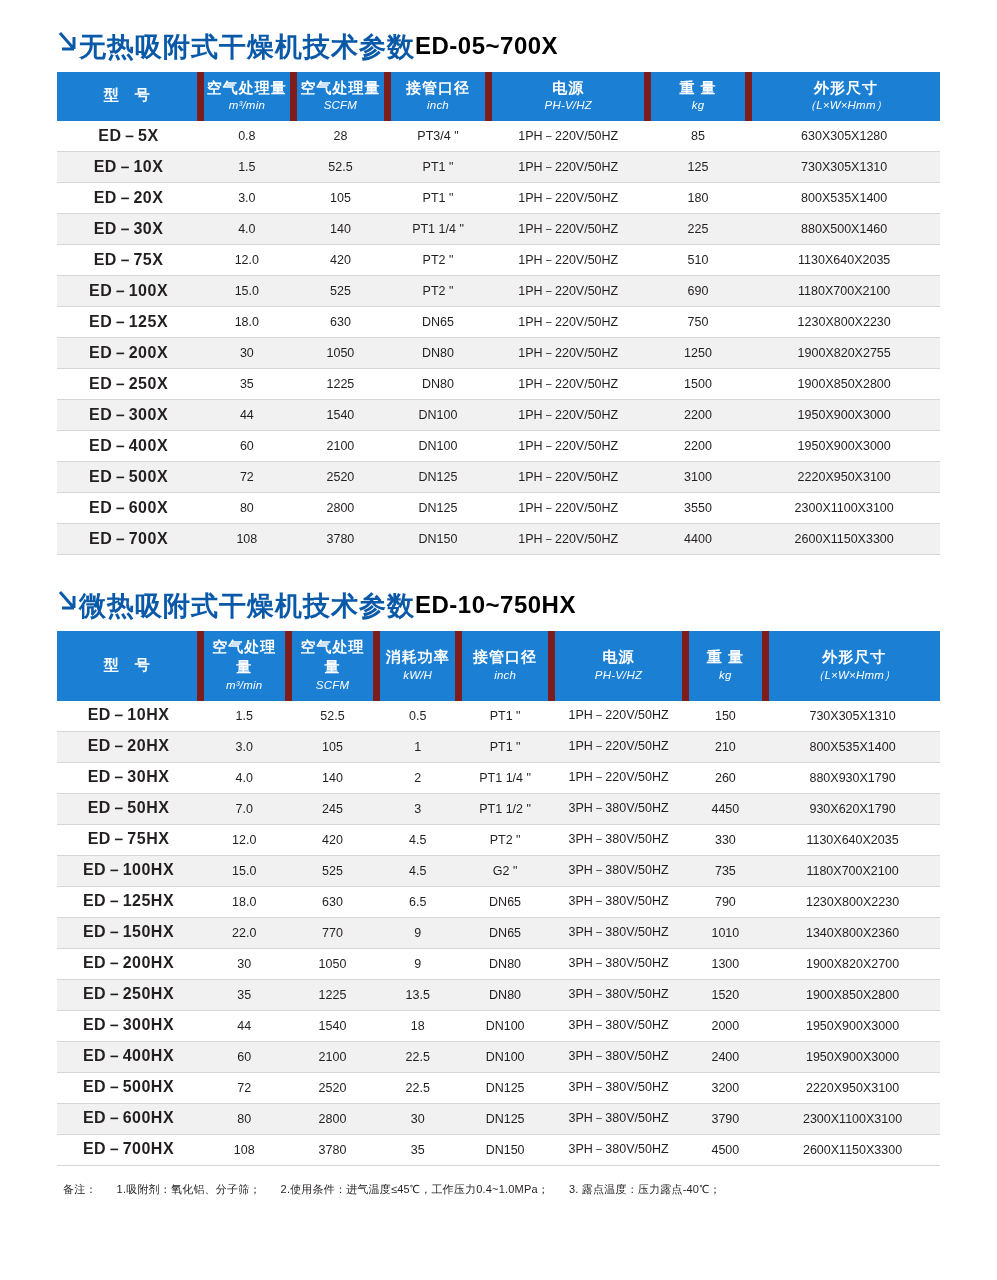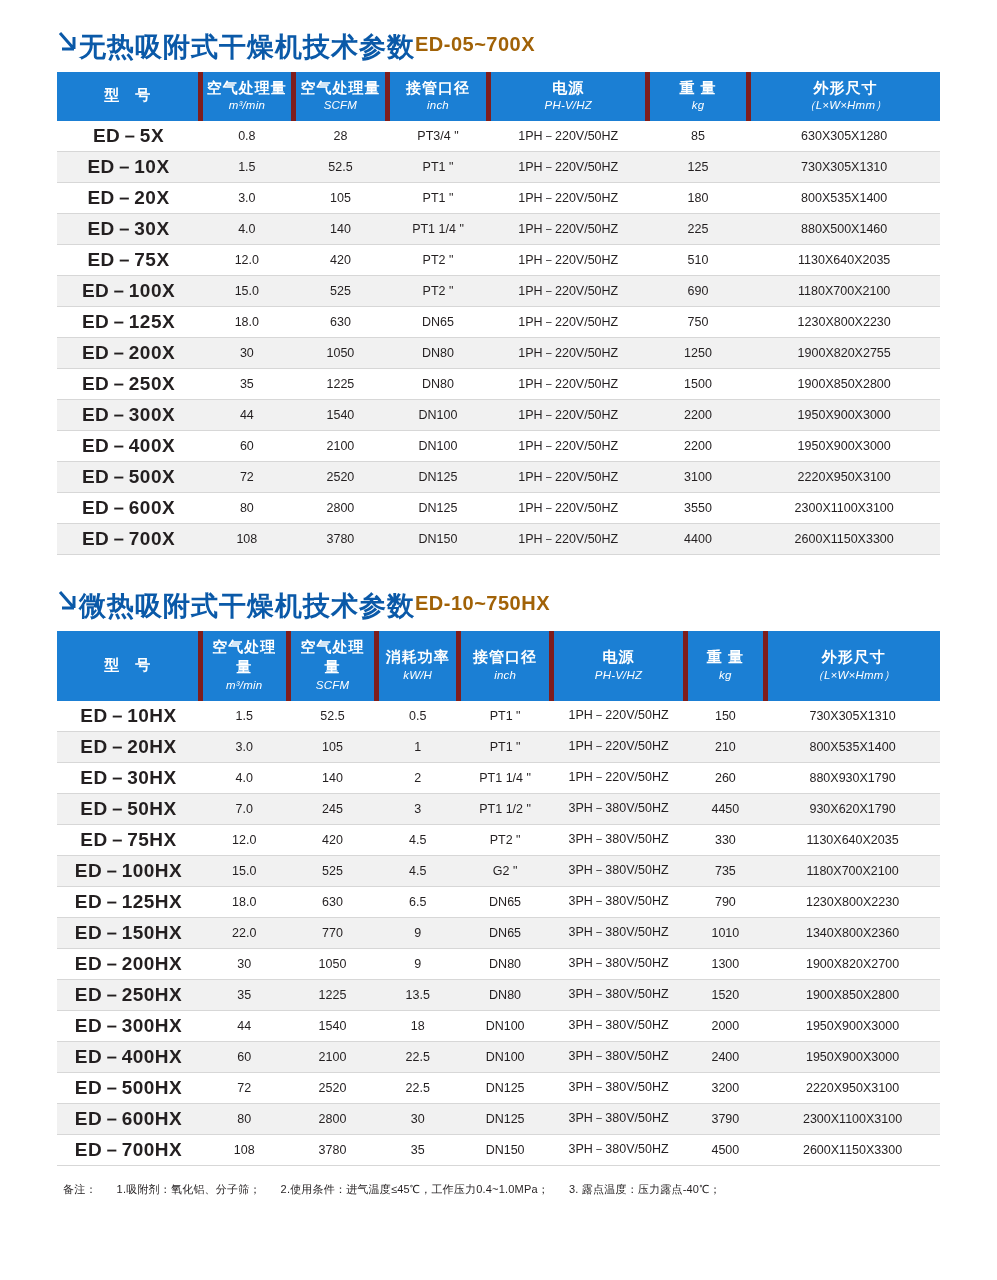--- a/index.html
+++ b/index.html
@@ -38,38 +38,38 @@
     top: -4px;
   }
   .title-cn {
     font-size: 27px;
     font-weight: bold;
     color: #0a59a8;
     letter-spacing: 1px;
     line-height: 1;
   }
   .title-model {
-    font-size: 20px;
+    font-size: 24px;
     font-weight: bold;
-    color: #a16207;
+    color: #000000;
     line-height: 1;
     padding-bottom: 2px;
     letter-spacing: 0.5px;
   }
 
   
   table.spec {
     width: 100%;
     border-collapse: collapse;
     table-layout: fixed;
   }
   table.spec thead th {
     background: #1b7fd4;
     color: #ffffff;
-    border-right: 5px solid #7f1d1d;
+    border-right: 7px solid #7f1d1d;
     padding: 6px 2px 8px;
     vertical-align: middle;
     font-weight: normal;
   }
   table.spec thead th:last-child { border-right: none; }
   .th-main {
     display: block;
     font-size: 15px;
     font-weight: bold;
     letter-spacing: 1px;
@@ -89,21 +89,21 @@
     border-bottom: 1px solid #d7d7d7;
     text-align: center;
     font-size: 12.5px;
     color: #231f20;
     height: 30px;
     padding: 0 2px;
   }
   table.spec tbody tr:nth-child(odd) td { background: #ffffff; }
   table.spec tbody tr:nth-child(even) td { background: #f1f1f1; }
   table.spec tbody td.model {
-    font-size: 19px;
+    font-size: 16px;
     font-weight: bold;
     letter-spacing: 0.5px;
   }
 
   .table-wrap { padding-bottom: 4px; }
 
   
   .note {
     font-size: 11px;
     color: #231f20;

